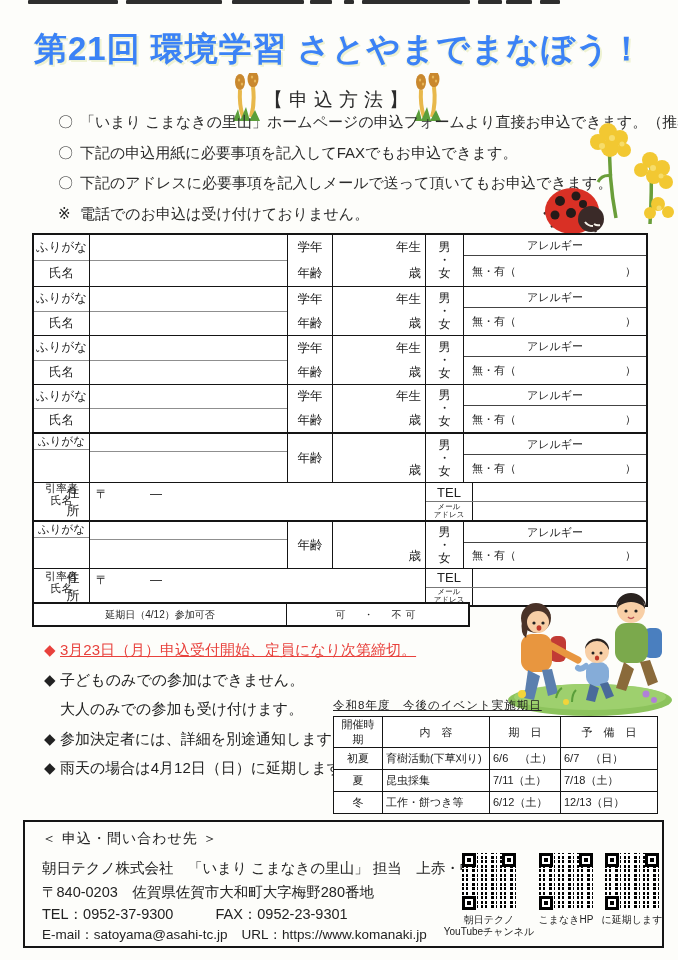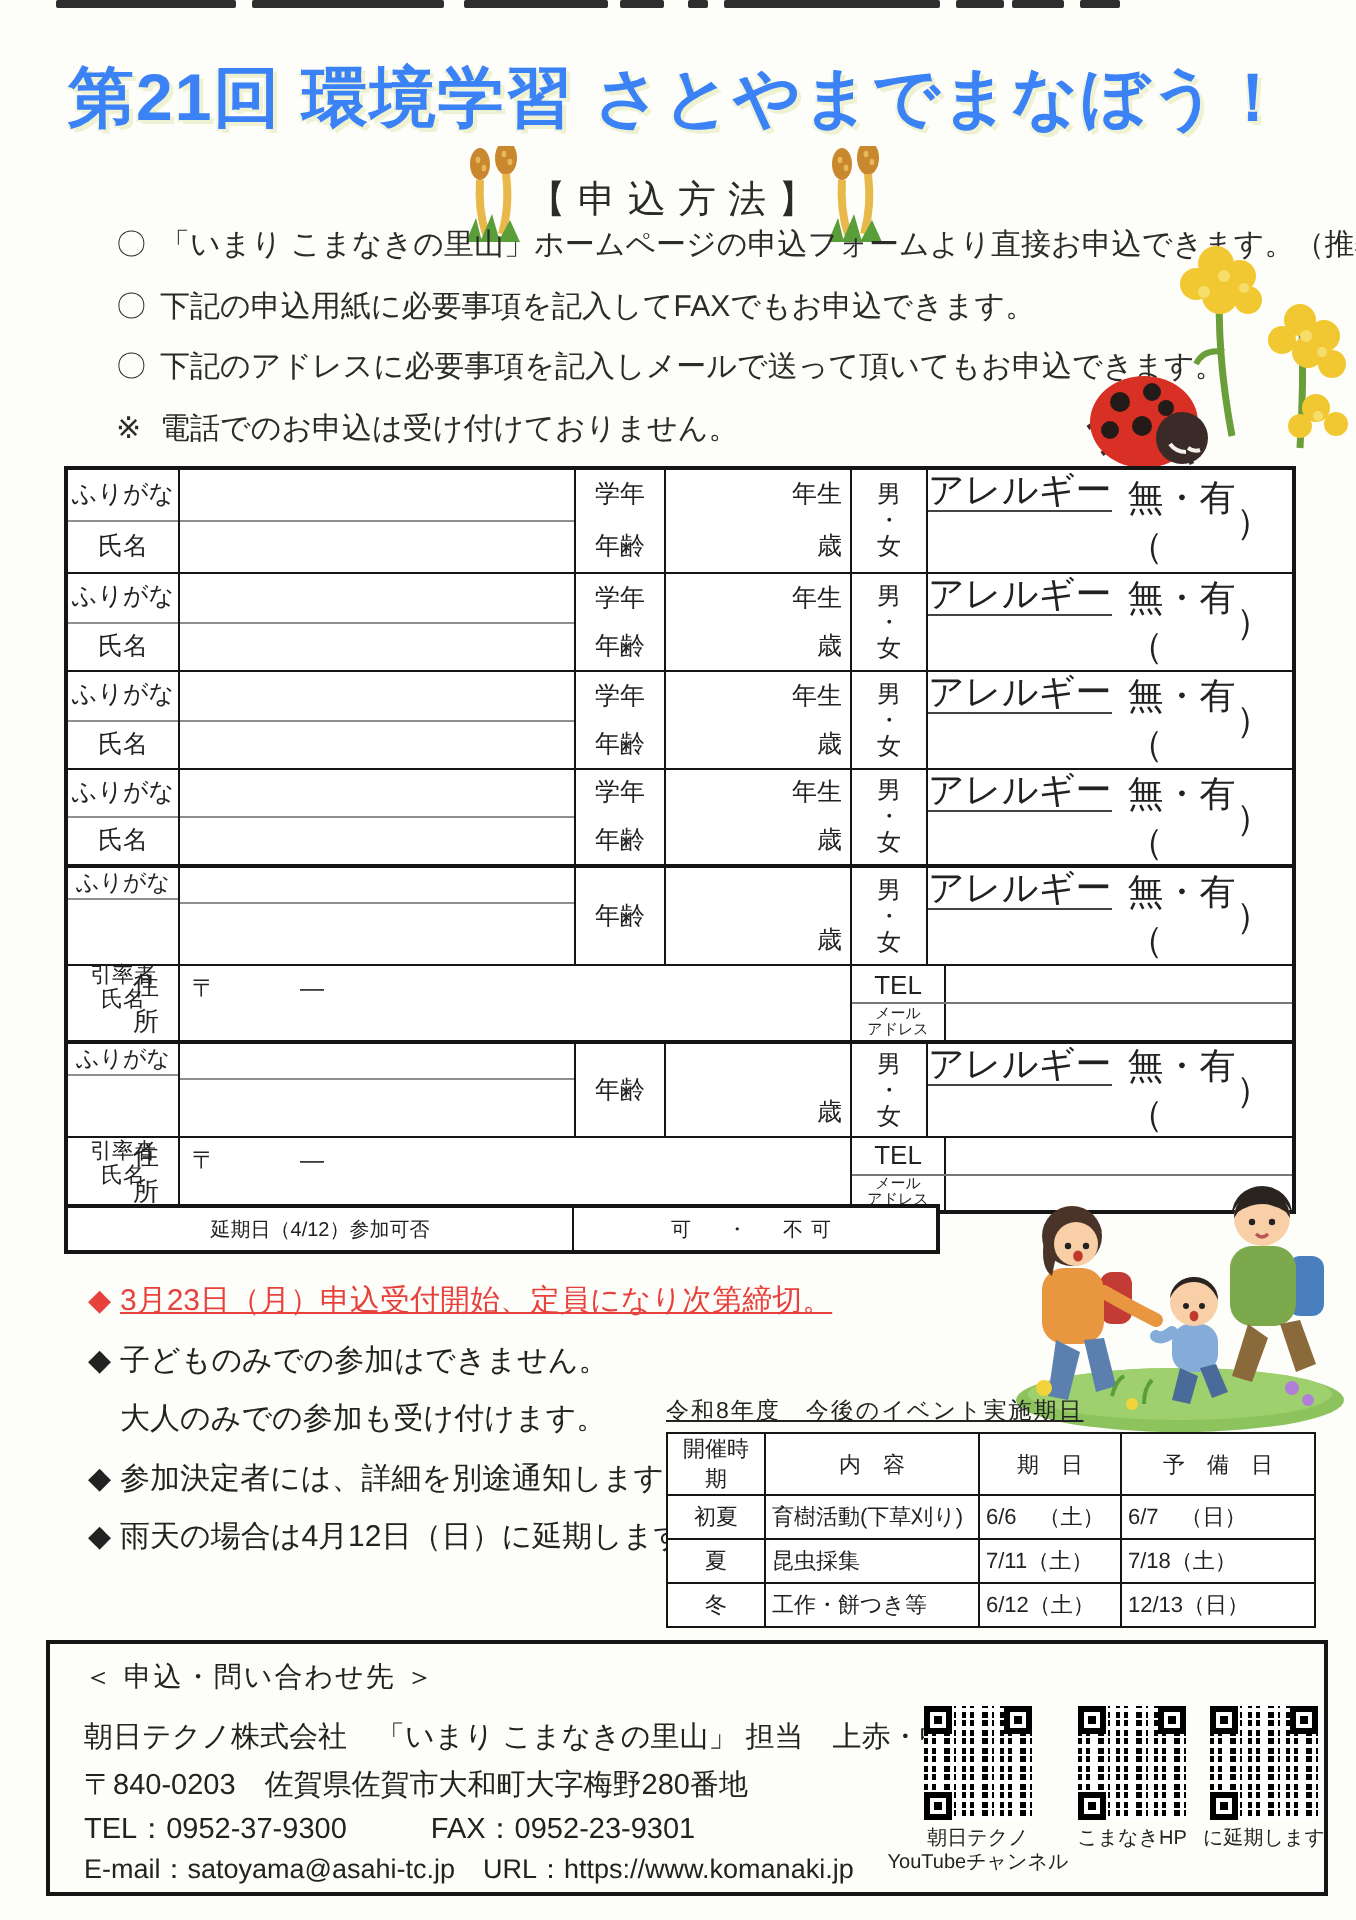--- a/index.html
+++ b/index.html
@@ -32,21 +32,21 @@
   .ft-row{display:flex;box-sizing:border-box;border-top:1.5px solid #151515;}
   .ft-row.first{border-top:none;}
   .ft-row.thick{border-top:2.5px solid #151515;}
   .col{box-sizing:border-box;border-left:1.5px solid #151515;position:relative;}
   .col.nb{border-left:none;}
   .lab-col{width:55px;display:flex;flex-direction:column;font-size:12.5px;text-align:center;}
   .name-col{width:198px;display:flex;flex-direction:column;}
   .grade-col{width:45px;display:flex;flex-direction:column;font-size:12.5px;}
   .val-col{width:93px;display:flex;flex-direction:column;font-size:12.5px;}
   .mf-col{width:38px;display:flex;flex-direction:column;align-items:center;justify-content:center;font-size:12px;line-height:13px;}
-  .alg-col{flex:1;display:flex;flex-direction:row;font-size:18px;}
+  .alg-col{flex:1;display:flex;flex-direction:column;font-size:11px;}
   .half{flex:1;display:flex;align-items:center;justify-content:center;}
   .half.light{border-bottom:1px solid #8f8f8f;}
   .grade-col .half{justify-content:center;}
   .val-col .half{justify-content:flex-end;padding-right:4px;}
   .alg-head{height:20px;display:flex;align-items:center;justify-content:center;border-bottom:1px solid #444;}
   .alg-body{flex:1;display:flex;align-items:center;justify-content:space-between;padding:0 10px 0 8px;}
   .leader-lab{flex:1.6;display:flex;flex-direction:column;align-items:center;justify-content:center;font-size:11px;line-height:12px;margin-top:32px;}
   .small-furi{flex:1;display:flex;align-items:center;justify-content:center;font-size:11.5px;border-bottom:1px solid #8f8f8f;}
   
   .addr-lab{width:55px;display:flex;align-items:center;justify-content:center;font-size:13px;padding-left:36px;}

